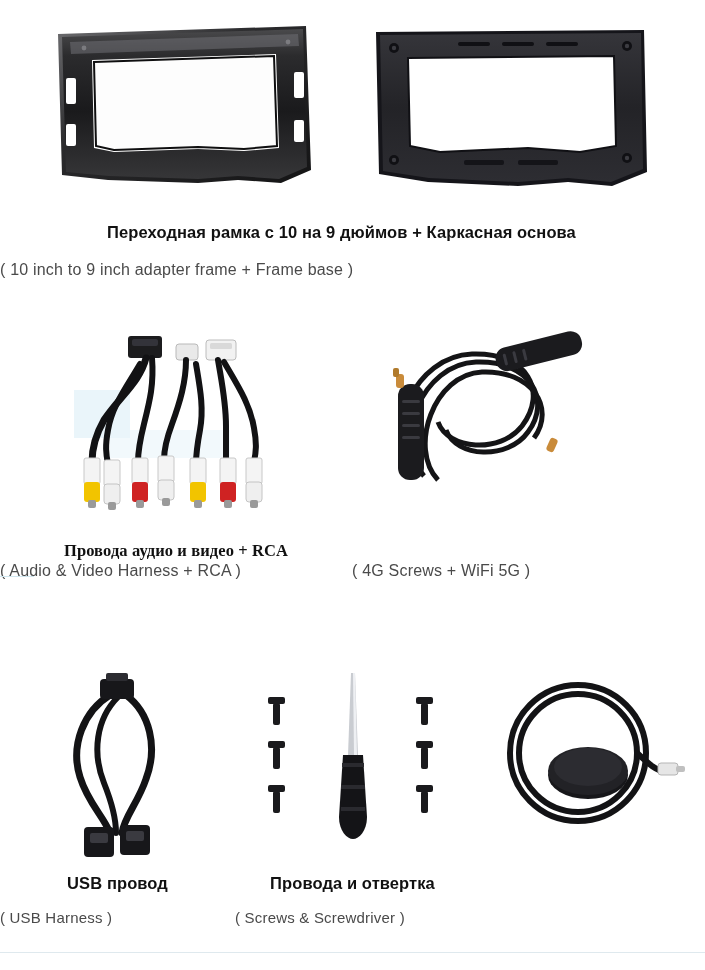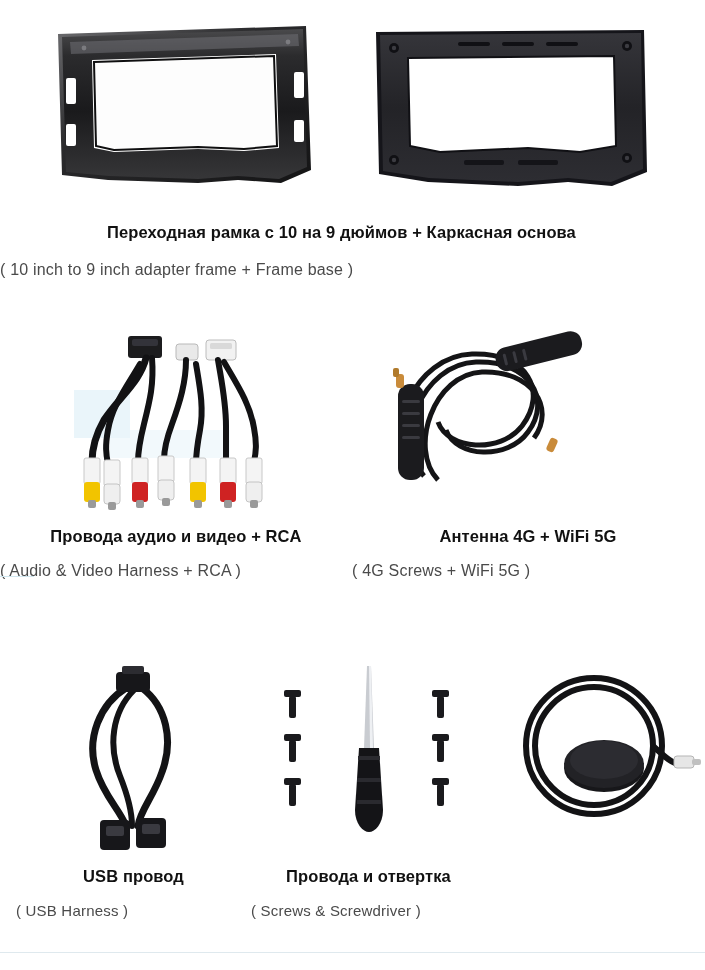--- a/index.html
+++ b/index.html
@@ -95,44 +95,44 @@
   .s2-art {
     position: absolute;
     left: 0;
     top: 12px;
     width: 352px;
     height: 190px;
   }
   .s2-cap-ru {
     position: absolute;
     left: 0;
-    top: 208px;
+    top: 223px;
     width: 352px;
+    font-family: Liberation Serif, serif;
   }
   .s2-cap-en {
     position: absolute;
     left: 0;
     top: 238px;
     width: 352px;
   }
 
   
   .section3 {
     position: absolute;
     left: 0;
     top: 638px;
     width: 705px;
     height: 300px;
   }
   .s3-col {
     position: absolute;
-    top: 8px;
+    top: 15px;
     width: 235px;
     height: 300px;
-    margin-left: 16px;
   }
   .s3-col.c1 { left: 0; }
   .s3-col.c2 { left: 235px; }
   .s3-col.c3 { left: 470px; }
   .s3-art {
     position: absolute;
     left: 0;
     top: 14px;
     width: 235px;
     height: 190px;
@@ -325,21 +325,20 @@
             <rect x="160" y="18" width="3" height="12" rx="1.5" fill="#3a3a40"></rect>
             <rect x="170" y="18" width="3" height="12" rx="1.5" fill="#3a3a40"></rect>
             <rect x="180" y="18" width="3" height="12" rx="1.5" fill="#3a3a40"></rect>
           </g>
 
           <rect x="44" y="44" width="8" height="14" rx="3" fill="#c98b3a"></rect>
           <rect x="41" y="38" width="6" height="9" rx="2" fill="#b07a2c"></rect>
           <rect x="196" y="108" width="8" height="14" rx="3" fill="#c98b3a" transform="rotate(24 200 115)"></rect>
         </svg>
       </div>
-      <div class="caption-ru s2-cap-ru">Антенна 4G + WiFi 5G</div>
       <div class="caption-en s2-cap-en">( 4G Screws + WiFi 5G )</div>
     </div>
   </div>
 
   <div class="section3">
 
     <div class="s3-col c1">
       <div class="s3-art">
         <svg width="235" height="190" viewBox="0 0 235 190">
           <path d="M110,28 C84,44 70,78 80,110 C88,136 104,150 110,166" fill="none" stroke="#131315" stroke-width="7" stroke-linecap="round"></path>

